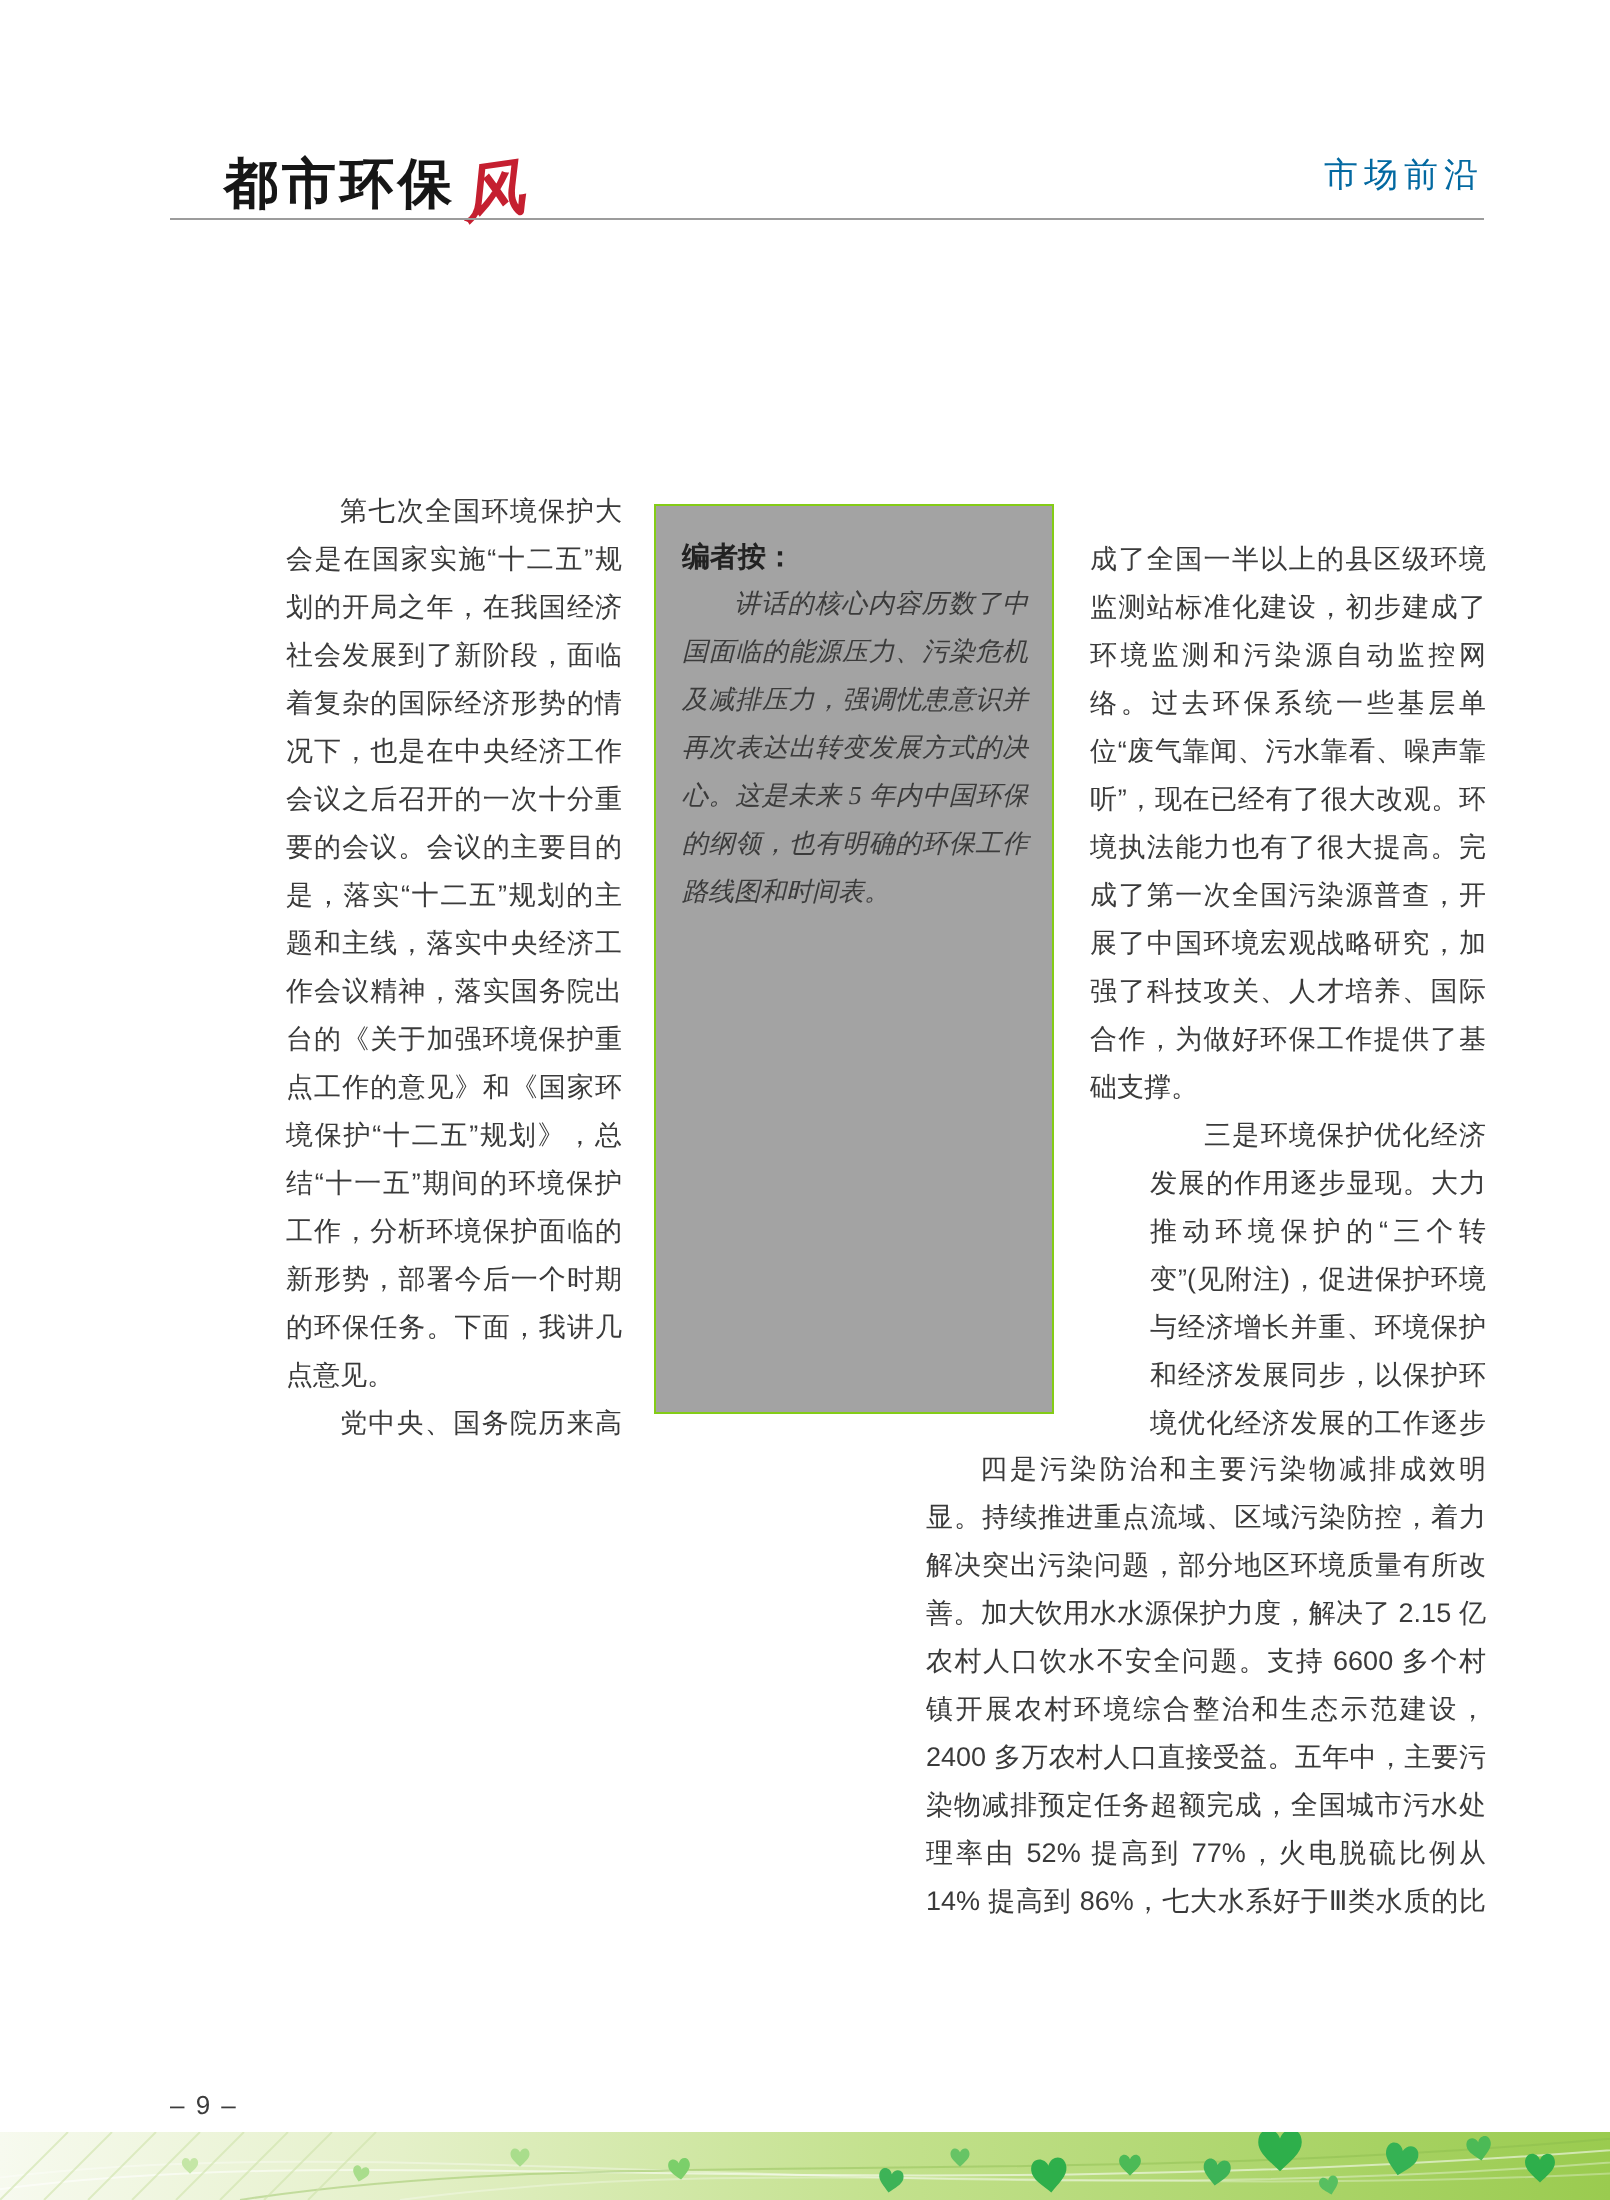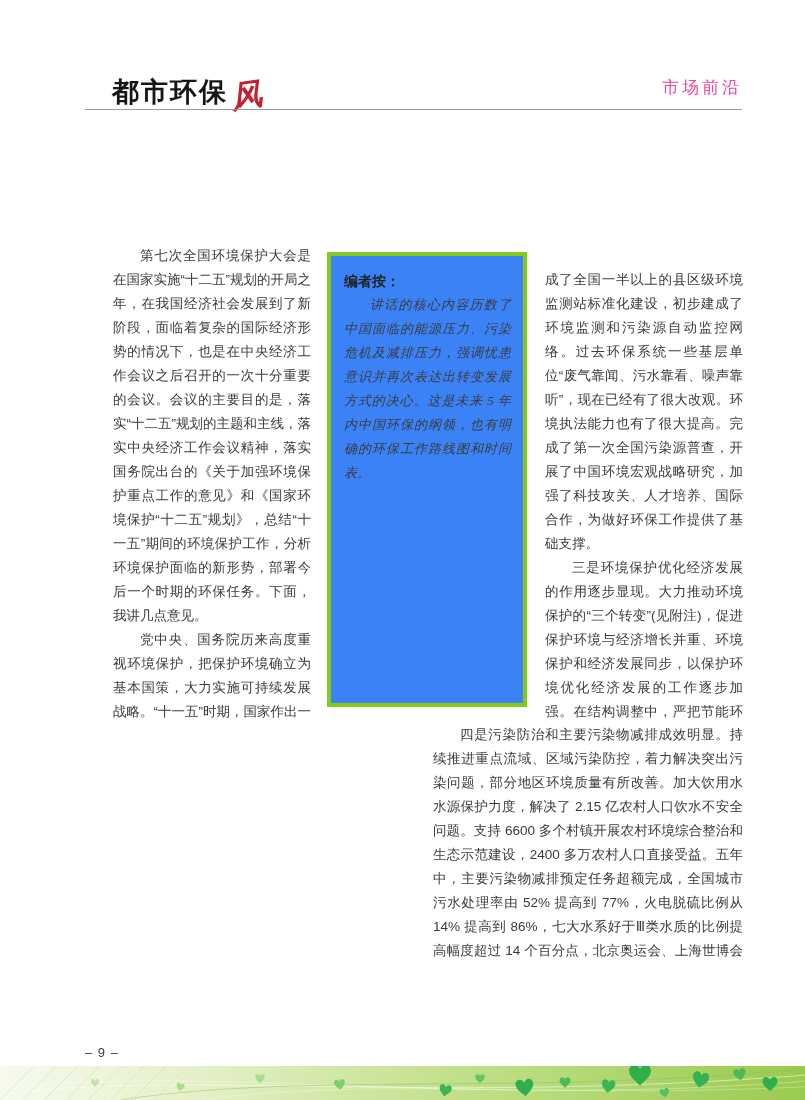--- a/index.html
+++ b/index.html
@@ -9,45 +9,45 @@
   }
   
   .logo { position:absolute; left:112px; top:70px; height:40px; white-space:nowrap; }
   .logo-text { font-size:27px; font-weight:bold; color:#161616; letter-spacing:2px; }
   .logo-mark {
     display:inline-block; color:#c51f30; font-size:31px; font-weight:bold;
     font-style:italic; font-family:"Liberation Serif","DejaVu Serif",serif;
     transform:rotate(-8deg); margin-left:3px; position:relative; top:5px;
   }
   .section-label {
-    position:absolute; right:63px; top:76px; font-size:17px; color:#ec4899;
+    position:absolute; right:63px; top:76px; font-size:17px; color:#0369a1;
     letter-spacing:3px;
   }
   .header-rule { position:absolute; left:85px; top:109px; width:657px; height:1px; background:#9c9c9c; }
   
   .title {
     position:absolute; left:85px; top:172px; width:660px; margin:0;
     text-align:center; font-size:28px; font-weight:bold; color:#0d0d0d;
     font-family:"Liberation Serif","DejaVu Serif",serif; letter-spacing:1px;
   }
   
   .col { position:absolute; overflow:hidden; }
   .col p { margin:0; font-size:13.5px; line-height:24px; color:#3a3a3a; text-align:justify; }
-  .col p.indent { text-indent:2em; }
+  .col p.indent { text-indent:2em;margin-left:30px; }
   .col p.noindent { text-indent:0;margin-top:24px; }
   .col p.heading { text-indent:2em; font-weight:bold; color:#222; margin-top:13px; margin-bottom:1px; }
   .col1-top { left:113px; top:244px; width:198px; height:479px; }
   .col2-top { left:545px; top:244px; width:198px; height:479px; }
   .col1-bottom { left:113px; top:723px; width:308px; height:237px; }
   .col2-bottom { left:433px; top:723px; width:310px; height:237px; }
   
   .editor-box {
     position:absolute; left:327px; top:252px; width:200px; height:455px;
-    border:4px solid #84cc16; box-sizing:border-box; padding:13px 12px 10px 13px;
-    overflow:hidden; background:#3b82f6;
+    border:1px solid #84cc16; box-sizing:border-box; padding:13px 12px 10px 13px;
+    overflow:hidden; background:#a3a3a3;
   }
   .editor-label { font-size:14px; font-weight:bold; color:#222; line-height:24px; }
   .editor-box p {
     margin:0; font-size:13px; line-height:24px; color:#3b3b3b; text-align:justify;
     text-indent:2em; font-style:italic; font-family:"Liberation Serif","DejaVu Serif",serif;
   }
   
   .page-number { position:absolute; left:85px; top:1045px; font-size:13px; color:#3c3c3c; letter-spacing:1px; }
   .footer-band { position:absolute; left:0; bottom:0; width:805px; height:34px; display:block; }
 </style>

